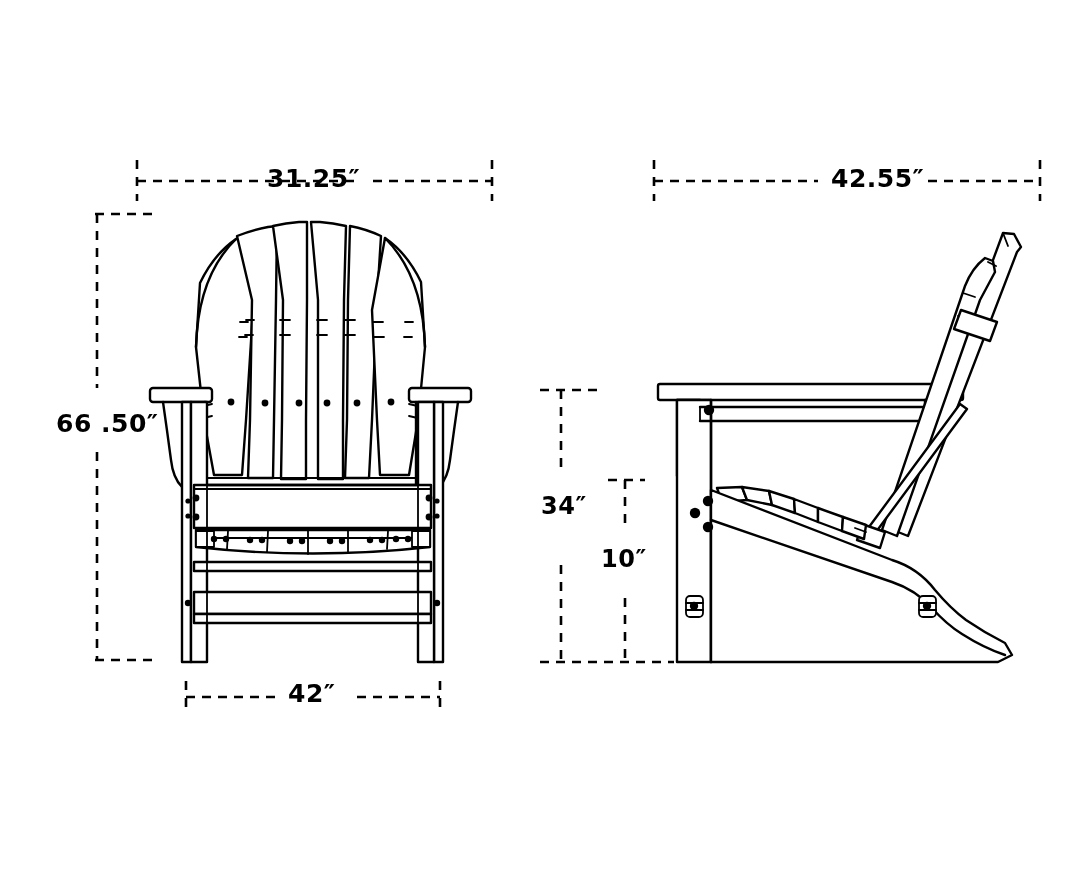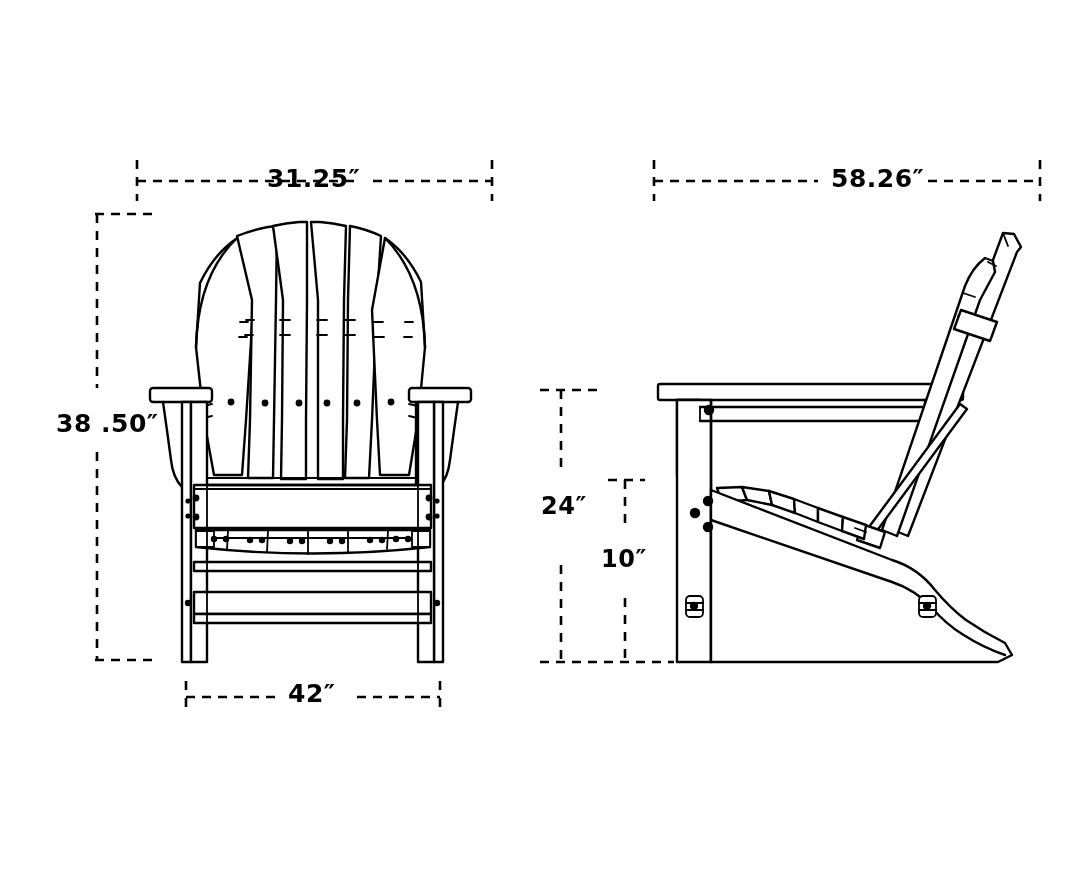--- a/index.html
+++ b/index.html
@@ -300,23 +300,23 @@
         <circle class="dot" cx="708" cy="501" r="5.2"></circle>
         <circle class="dot" cx="695" cy="513" r="5.2"></circle>
         <circle class="dot" cx="708" cy="527" r="5.2"></circle>
       </g>
 
     </g>
   </svg>
 
   <div class="dim-label size-lg lbl-width-front">31.25″</div>
 
-  <div class="dim-label size-lg lbl-height-front">38 .50″</div>
+  <div class="dim-label size-lg lbl-height-front">66 .50″</div>
 
   <div class="dim-label size-lg lbl-depth-front">42″</div>
 
-  <div class="dim-label size-lg lbl-depth-side">58.26″</div>
-
-  <div class="dim-label size-md lbl-height-side">24″</div>
+  <div class="dim-label size-lg lbl-depth-side">42.55″</div>
+
+  <div class="dim-label size-md lbl-height-side">34″</div>
 
   <div class="dim-label size-md lbl-seat-side">10″</div>
 
 </div>
 
 </body></html>

